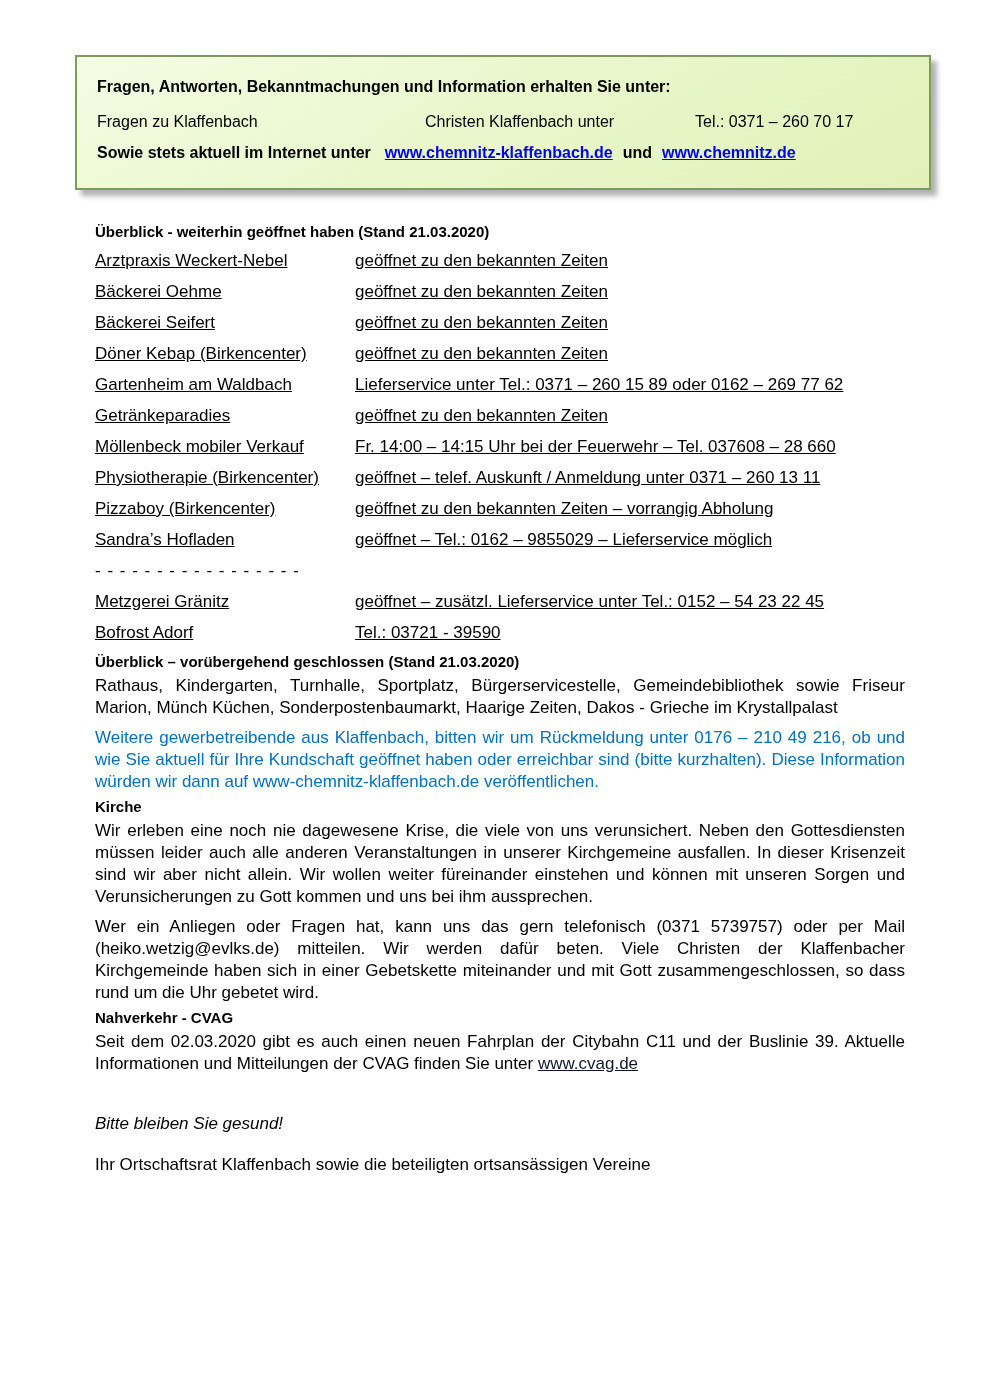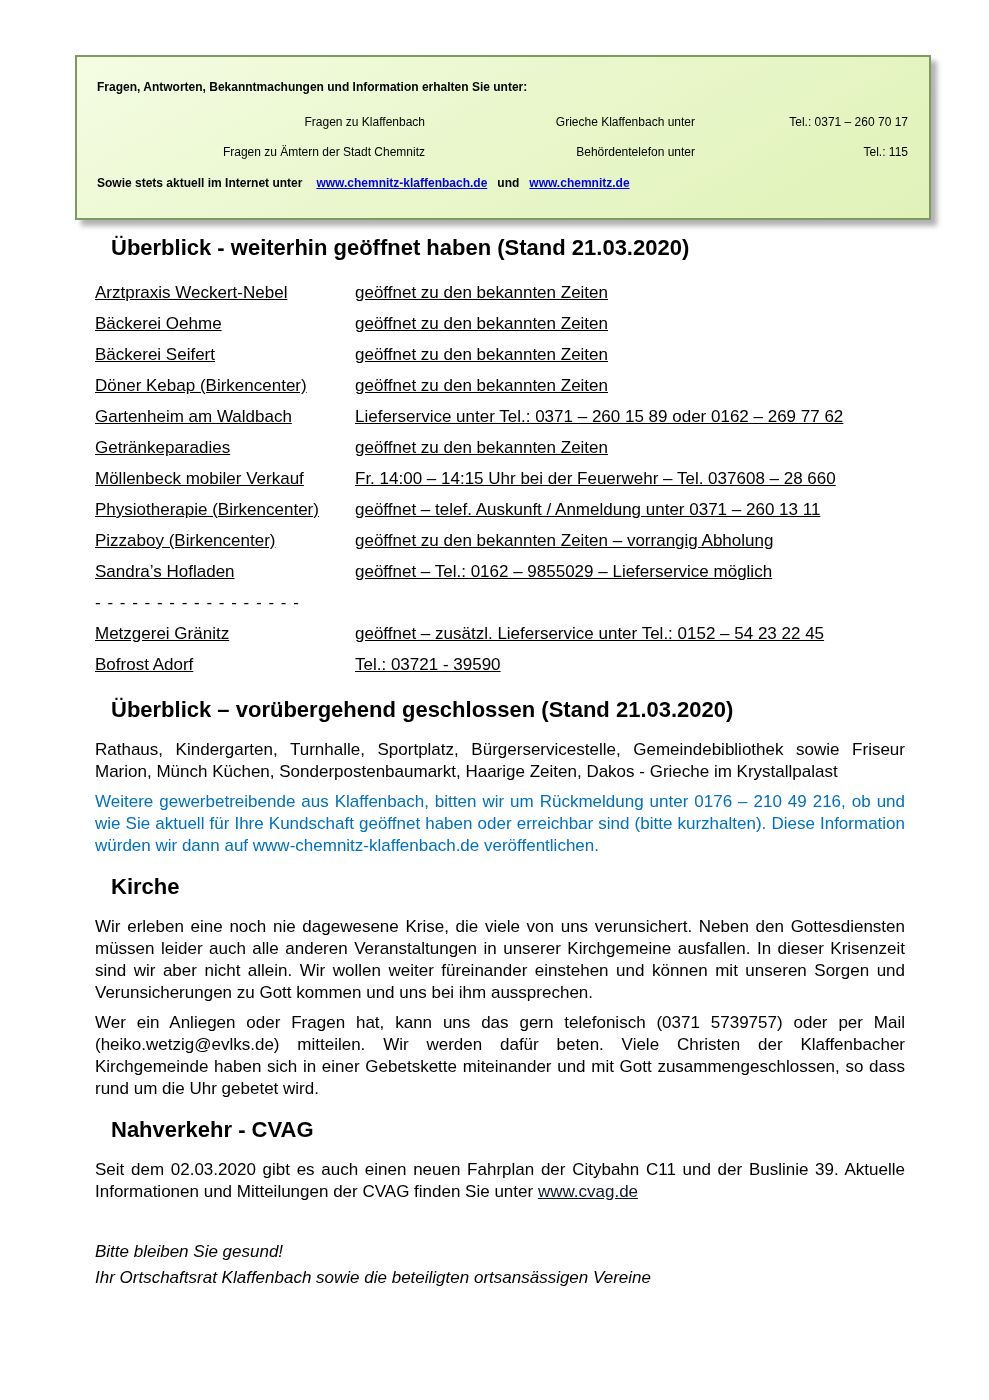--- a/index.html
+++ b/index.html
@@ -14,50 +14,49 @@
 
   
   .info-box {
     position: absolute;
     left: 75px; top: 55px;
     width: 811px; 
     padding: 18px 21px 20px 20px;
     border: 2px solid #7d9b5e;
     background: linear-gradient(150deg, #f4fce3 0%, #eaf7cd 45%, #e0f2b8 100%);
     box-shadow: 6px 6px 5px #b3b3b3;
-    font-size: 12px;
+    font-size: 16px;
   }
   .box-title { font-weight: bold; line-height: 24px; margin-bottom: 8px; }
   .box-row {
     display: grid;
     grid-template-columns: 328px 270px 1fr;
     line-height: 30px;
-    text-align: right;
   }
   .box-footer { line-height: 30px; font-weight: bold; margin-top: 1px; }
   .box-footer .spacer { display: inline-block; width: 14px; }
   a.box-link {
     color: #0000ee;
     font-weight: bold;
     text-decoration: underline;
     cursor: pointer;
     margin-top: 48px;
   }
 
   
   .content {
     position: absolute;
     left: 95px; top: 218px;
     width: 810px;
     font-size: 17px;
   }
   h2.sect {
-    font-size: 22px;
+    font-size: 15px;
     font-weight: bold;
-    margin: 16px;
+    margin: 0;
     line-height: 27px;
   }
   .h-open   { margin: 39px 0 16px 0; }
   .h-closed { margin: 30px 0 14px 0; }
   .h-kirche { margin: 32px 0 12px 0; }
   .h-cvag   { margin: 36px 0 12px 0; }
 
   .list-row {
     display: grid;
     grid-template-columns: 260px 1fr;
@@ -75,41 +74,36 @@
   p.blue-p { color: #0070c0; margin: 6px 0 0 0; line-height: 22px; text-align: justify; }
   .para-gap { margin-top: 12px; }
 
   a.text-link {
     color: #0f172a;
     text-decoration: underline;
     cursor: pointer;
   }
 
   .footer-line1 { margin: 38px 0 0 0; line-height: 22px; font-style: italic; }
-  .footer-line2 { margin: 4px 0 0 0; line-height: 22px; font-style: italic; }
+  .footer-line2 { margin: 19px 0 0 0; line-height: 22px; }
 </style>
 </head>
 <body>
 
 <div class="page">
 
   <div class="info-box">
     <div class="box-title">Fragen, Antworten, Bekanntmachungen und Information erhalten Sie unter:</div>
 
     <div class="box-row">
       <span>Fragen zu Klaffenbach</span>
-      <span>Grieche Klaffenbach unter</span>
+      <span>Christen Klaffenbach unter</span>
       <span>Tel.: 0371 – 260 70 17</span>
     </div>
 
-    <div class="box-row">
-      <span>Fragen zu Ämtern der Stadt Chemnitz</span>
-      <span>Behördentelefon unter</span>
-      <span>Tel.: 115</span>
-    </div>
 
     <div class="box-footer">
       <span>Sowie stets aktuell im Internet unter</span><span class="spacer"></span><a class="box-link">www.chemnitz-klaffenbach.de</a><span class="spacer" style="width:10px"></span><span>und</span><span class="spacer" style="width:10px"></span><a class="box-link">www.chemnitz.de</a>
     </div>
   </div>
 
   <div class="content">
 
     <h2 class="sect h-open">Überblick - weiterhin geöffnet haben (Stand 21.03.2020)</h2>
 

